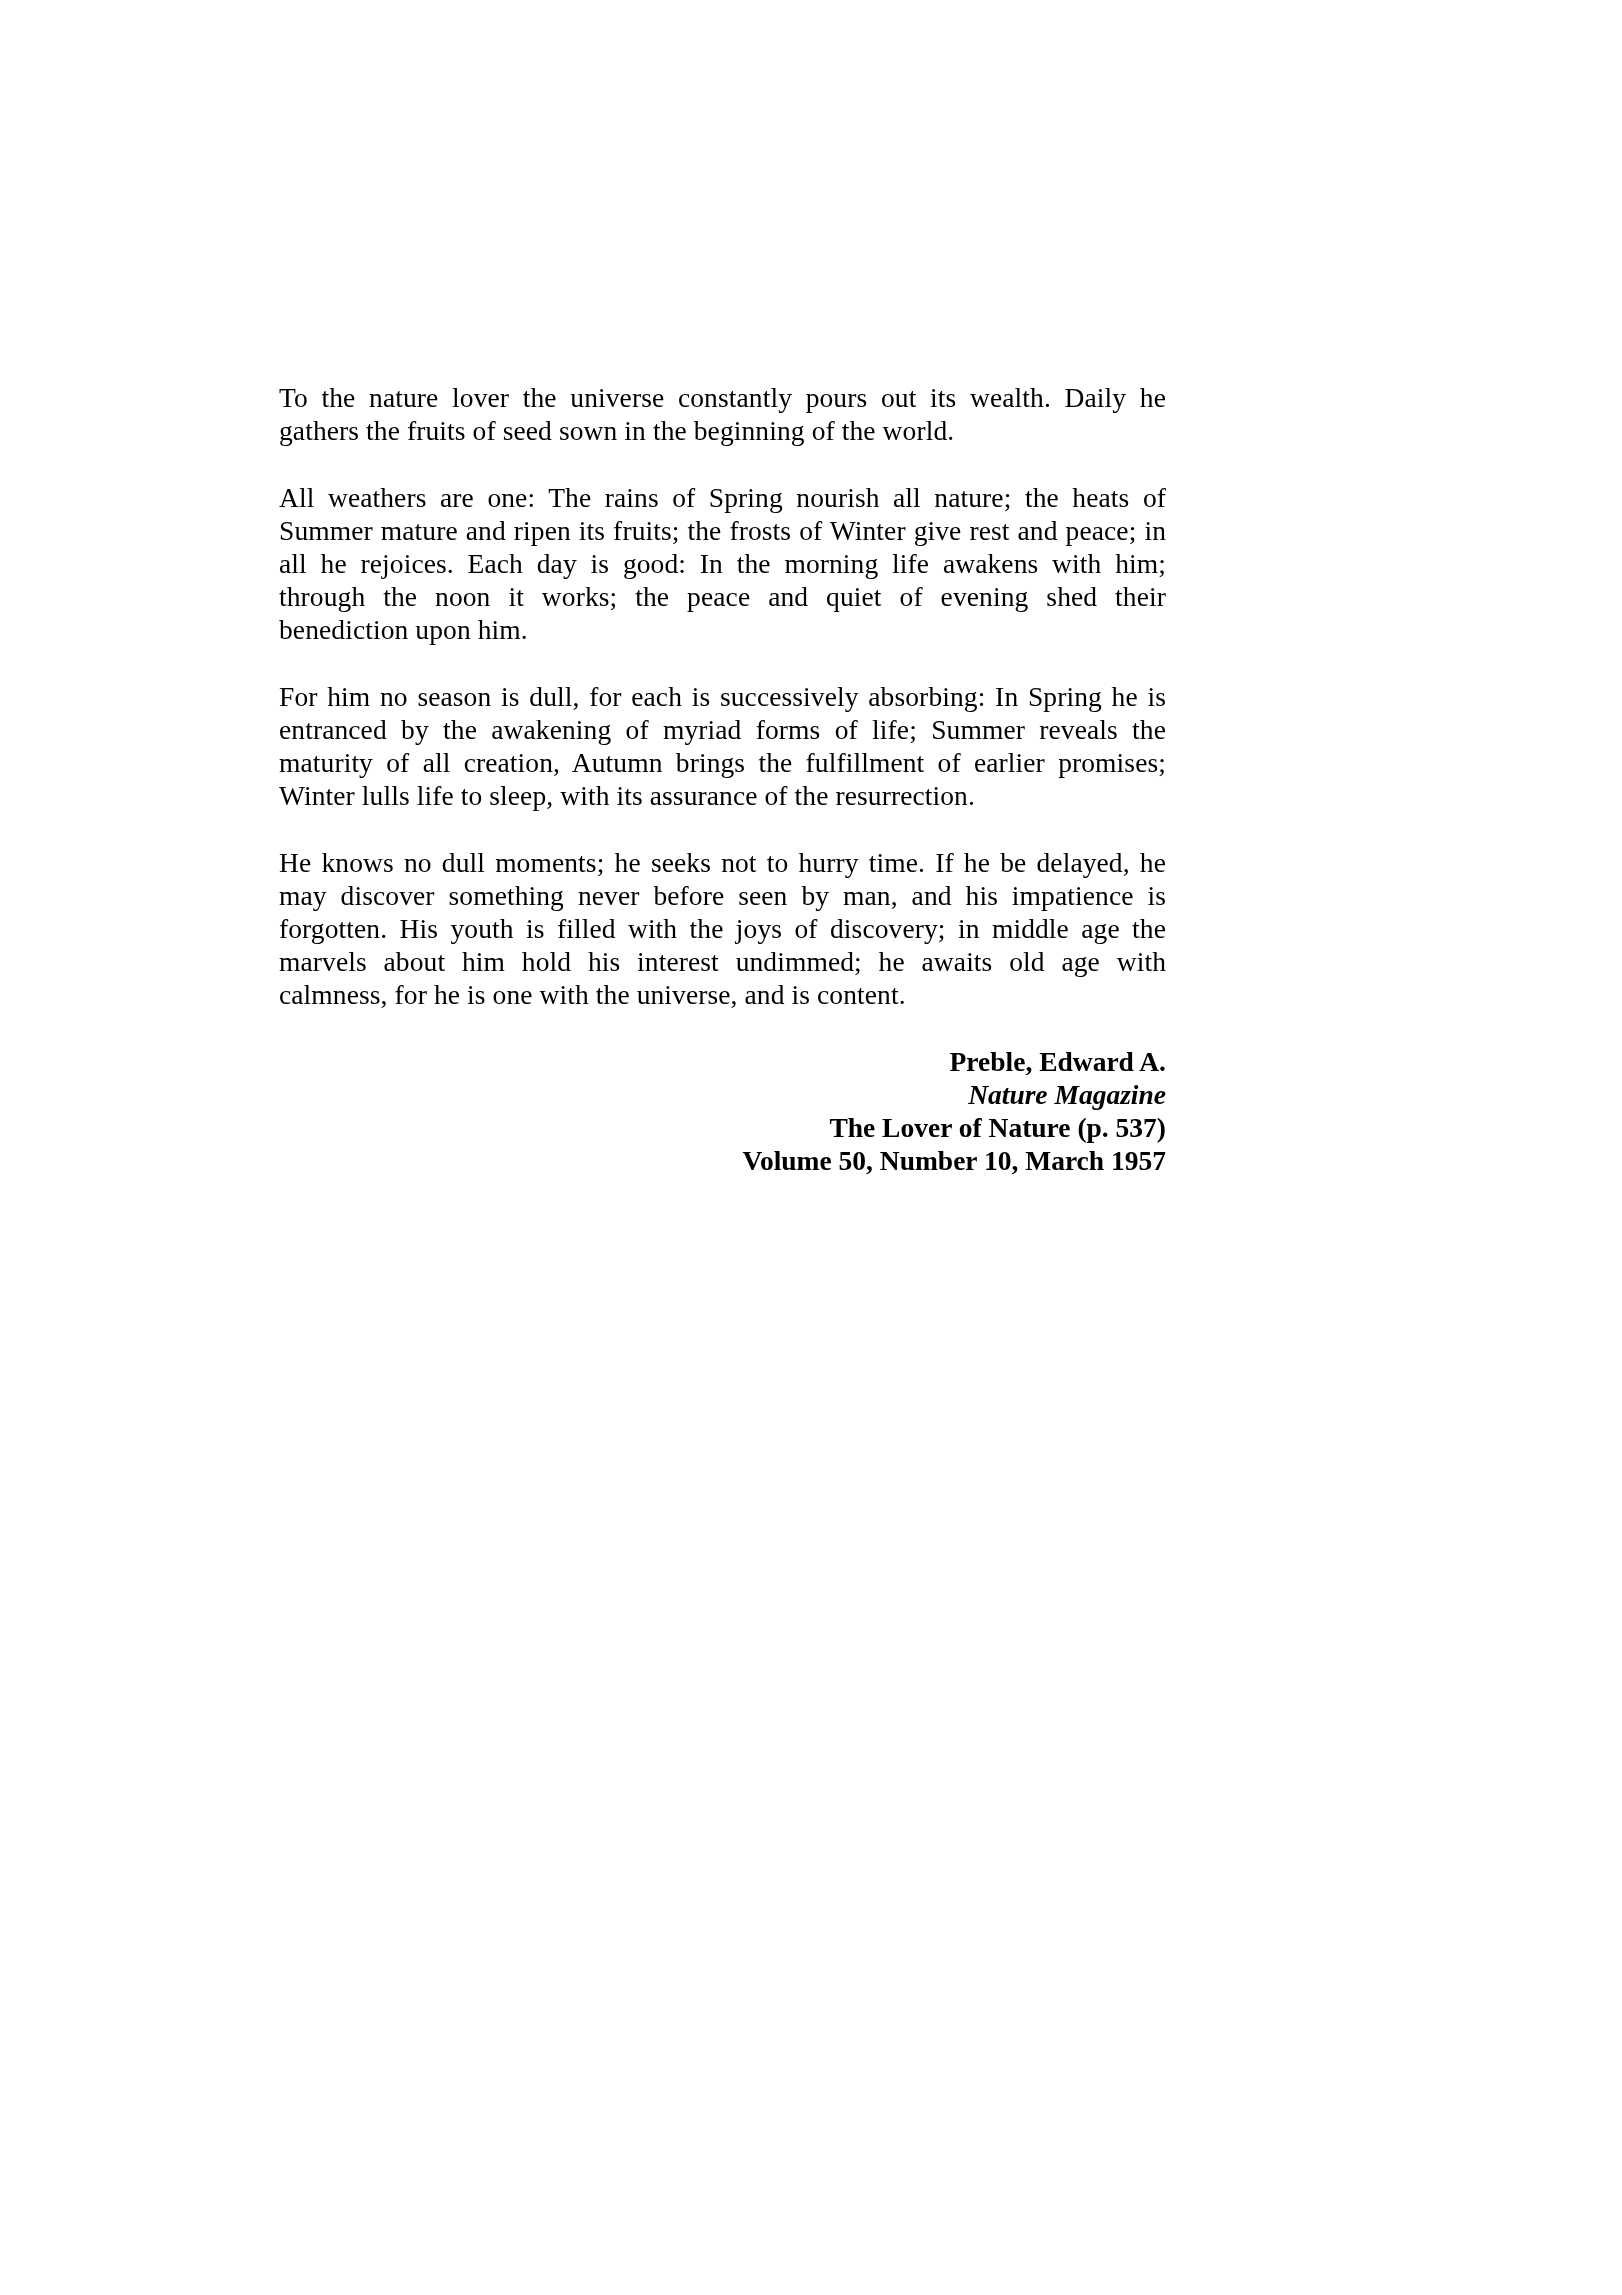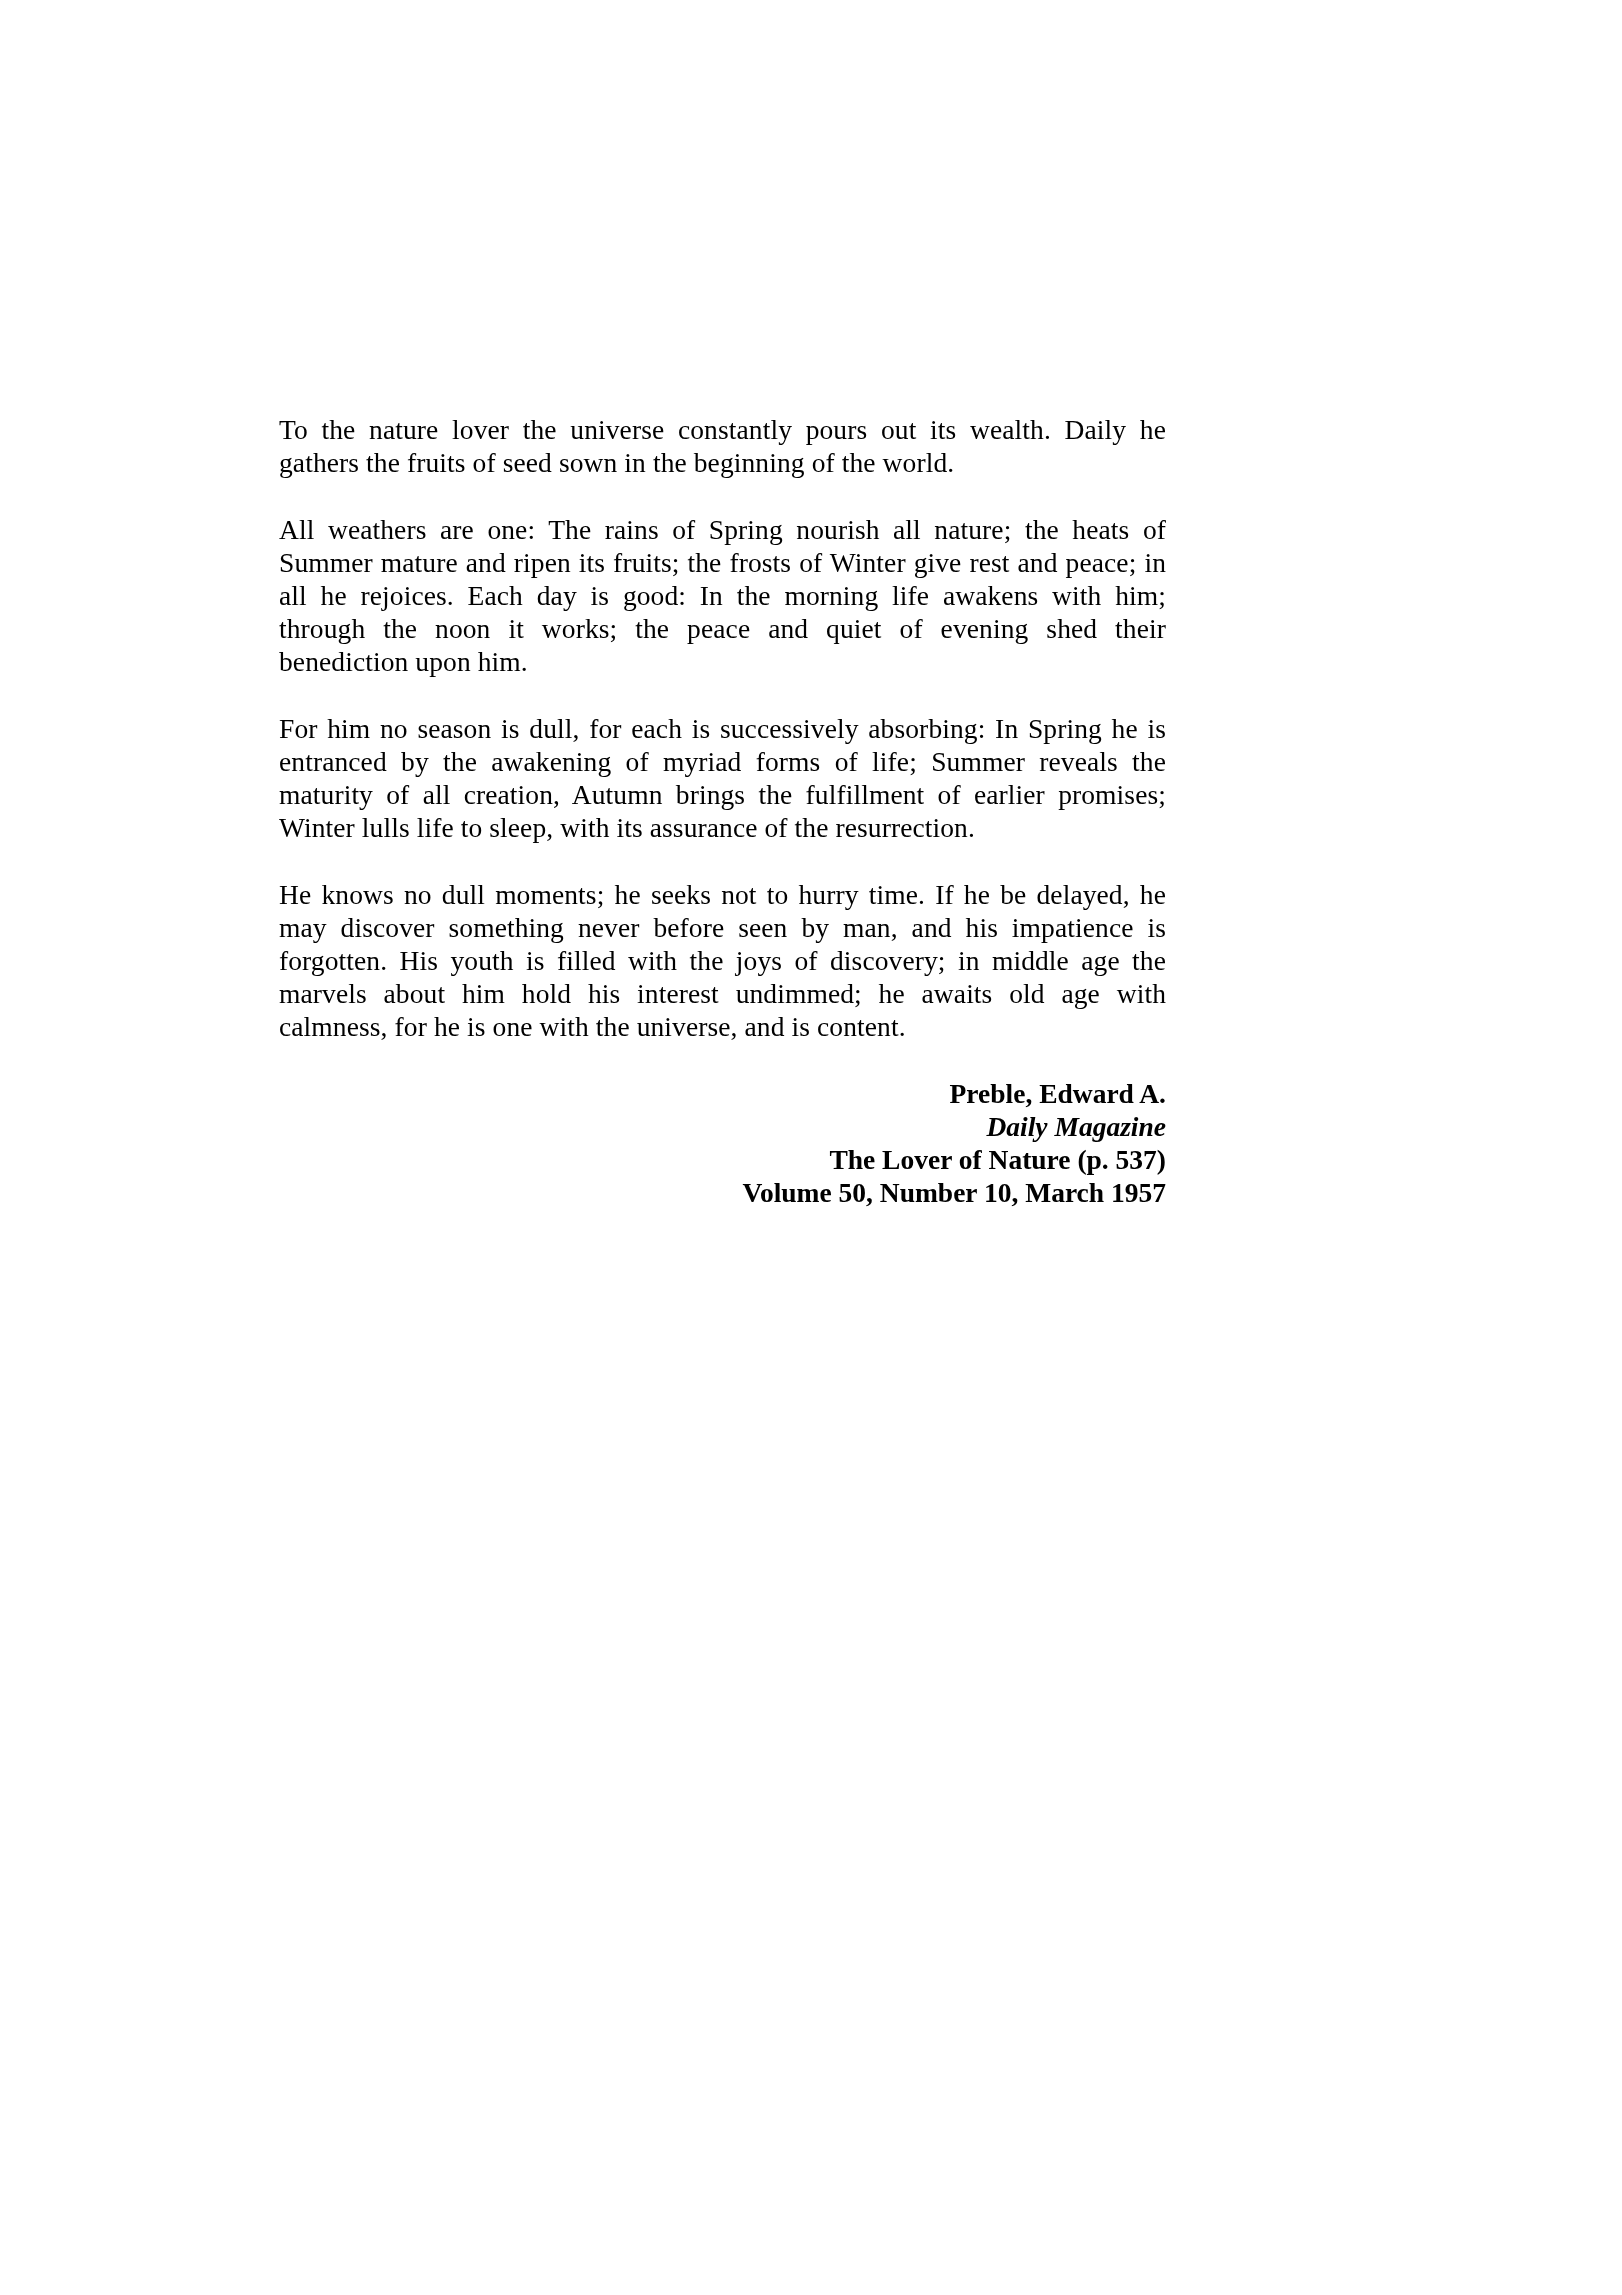--- a/index.html
+++ b/index.html
@@ -12,21 +12,21 @@
     width: 1622px;
     height: 2295px;
     background: #ffffff;
     overflow: hidden;
     font-family: "Liberation Serif", "DejaVu Serif", serif;
     color: #000000;
   }
   .text-block {
     position: absolute;
     left: 279px;
-    top: 413px;
+    top: 381px;
     width: 887px;
   }
   .para {
     margin: 0 0 34px 0;
     font-size: 27.5px;
     line-height: 33px;
     text-align: justify;
     letter-spacing: 0.1px;
   }
   .attribution {
@@ -48,19 +48,19 @@
 
 <div class="page">
   <div class="text-block">
     <p class="para">To the nature lover the universe constantly pours out its wealth. Daily he gathers the fruits of seed sown in the beginning of the world.</p>
     <p class="para">All weathers are one: The rains of Spring nourish all nature; the heats of Summer mature and ripen its fruits; the frosts of Winter give rest and peace; in all he rejoices. Each day is good: In the morning life awakens with him; through the noon it works; the peace and quiet of evening shed their benediction upon him.</p>
     <p class="para">For him no season is dull, for each is successively absorbing: In Spring he is entranced by the awakening of myriad forms of life; Summer reveals the maturity of all creation, Autumn brings the fulfillment of earlier promises; Winter lulls life to sleep, with its assurance of the resurrection.</p>
     <p class="para">He knows no dull moments; he seeks not to hurry time. If he be delayed, he may discover something never before seen by man, and his impatience is forgotten. His youth is filled with the joys of discovery; in middle age the marvels about him hold his interest undimmed; he awaits old age with calmness, for he is one with the universe, and is content.</p>
 
     <div class="attribution">
       <div class="line">Preble, Edward A.</div>
-      <div class="line italic">Daily Magazine</div>
+      <div class="line italic">Nature Magazine</div>
       <div class="line">The Lover of Nature (p. 537)</div>
       <div class="line">Volume 50, Number 10, March 1957</div>
     </div>
   </div>
 </div>
 
 
 </body></html>

